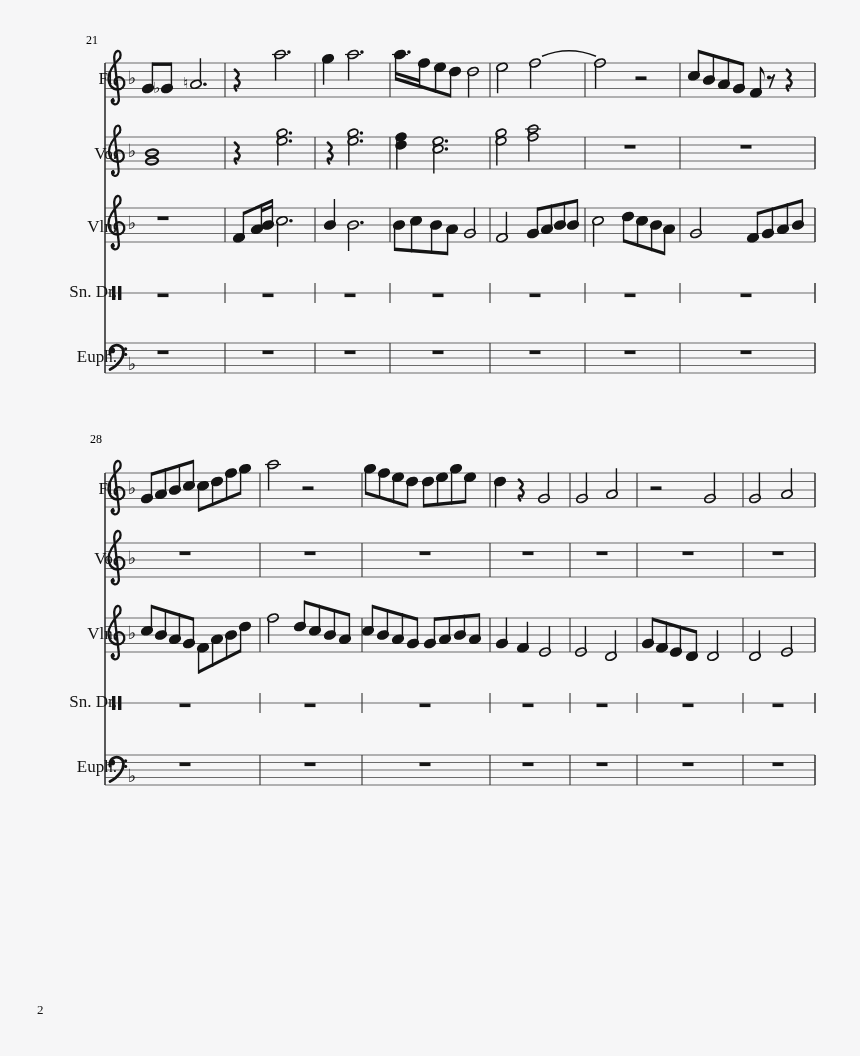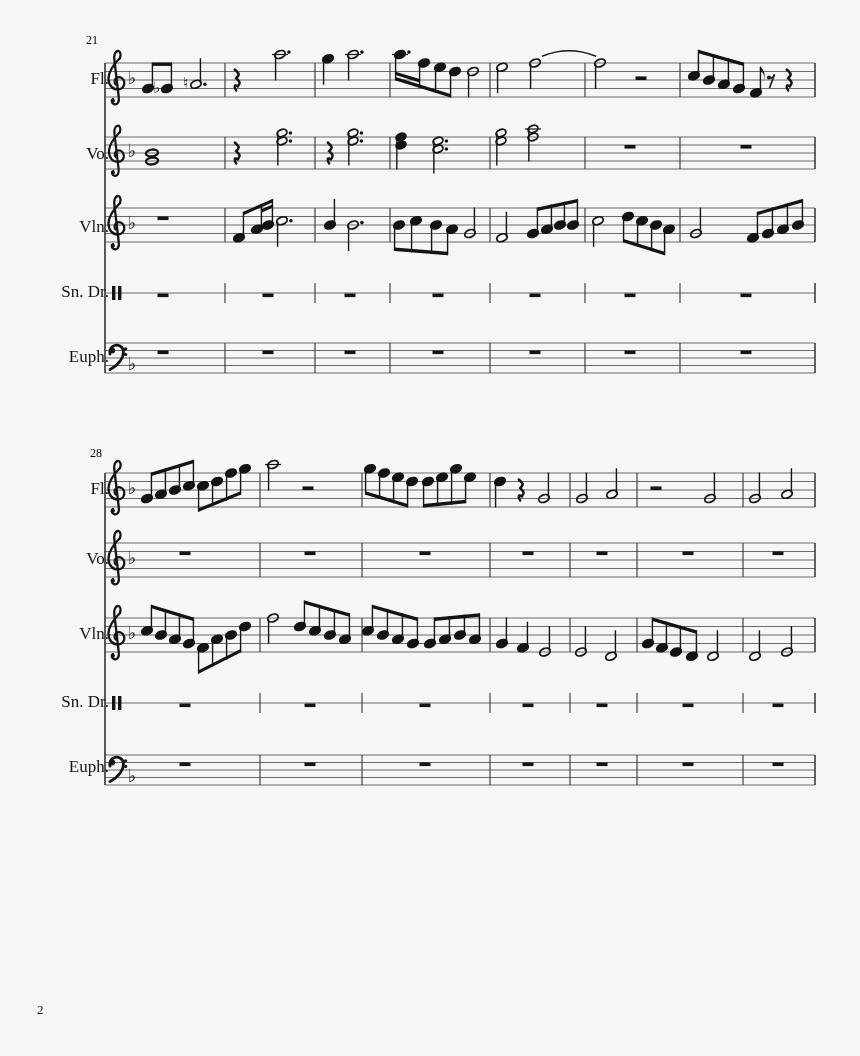--- a/index.html
+++ b/index.html
@@ -1,19 +1,19 @@
 <!DOCTYPE html>
 <html><head>
 <meta charset="utf-8">
 <style>
   html,body{margin:0;padding:0;}
   body{width:860px;height:1056px;background:#f6f6f7;position:relative;overflow:hidden;
        font-family:"Liberation Serif", serif;}
   .page{position:absolute;inset:0;}
-  .ilabel{position:absolute;left:0;width:97px;text-align:right;font-size:17px;color:#141414;
+  .ilabel{position:absolute;left:8px;width:97px;text-align:right;font-size:17px;color:#141414;
           line-height:20px;padding-left:12px;}
   .mnum{position:absolute;font-size:12px;color:#000000;}
   .pagenum{position:absolute;font-size:13px;color:#141414;}
   svg{position:absolute;left:0;top:0;}
 </style>
 </head>
 <body>
 
 <div class="page">
   <svg id="score-svg" width="860" height="1056">
@@ -543,21 +543,21 @@
         <rect x="304.5" y="762.5" width="11" height="3.6" fill="#141414"></rect>
         <rect x="419.5" y="762.5" width="11" height="3.6" fill="#141414"></rect>
         <rect x="522.5" y="762.5" width="11" height="3.6" fill="#141414"></rect>
         <rect x="596.5" y="762.5" width="11" height="3.6" fill="#141414"></rect>
         <rect x="682.5" y="762.5" width="11" height="3.6" fill="#141414"></rect>
         <rect x="772.5" y="762.5" width="11" height="3.6" fill="#141414"></rect>
       </g>
     </svg>
 
   <div class="mnum" style="left:86px;top:33px">21</div>
-  <div class="mnum" style="left:90px;top:446px">28</div>
+  <div class="mnum" style="left:90px;top:432px">28</div>
 
   <div class="ilabel" style="top:69px">Fl.</div>
   <div class="ilabel" style="top:144px">Vo.</div>
   <div class="ilabel" style="top:217px">Vln.</div>
   <div class="ilabel" style="top:282px">Sn. Dr.</div>
   <div class="ilabel" style="top:347px">Euph.</div>
 
   <div class="ilabel" style="top:479px">Fl.</div>
   <div class="ilabel" style="top:549px">Vo.</div>
   <div class="ilabel" style="top:624px">Vln.</div>

